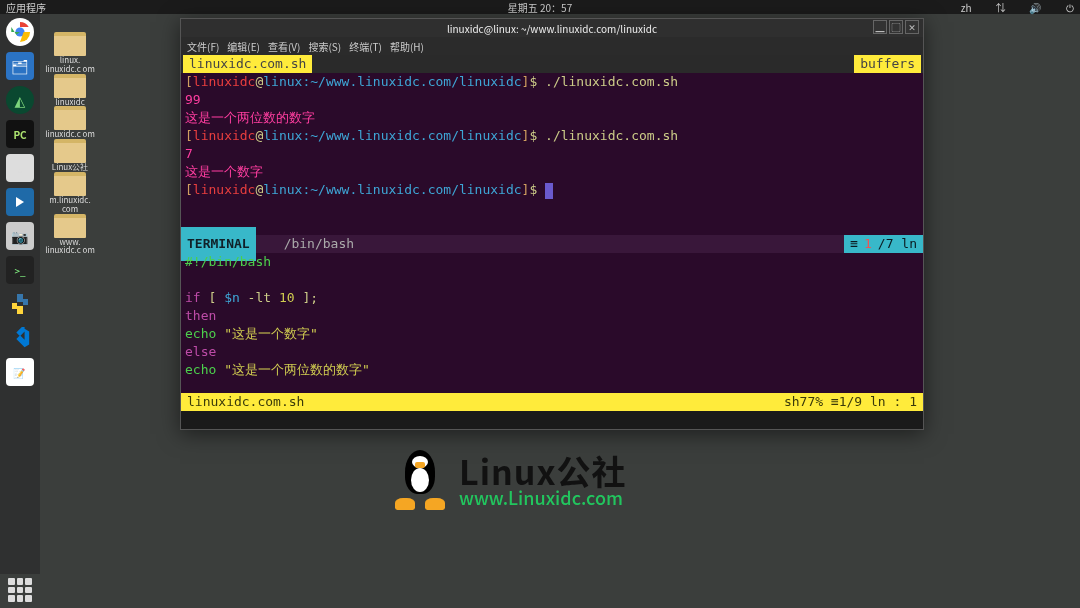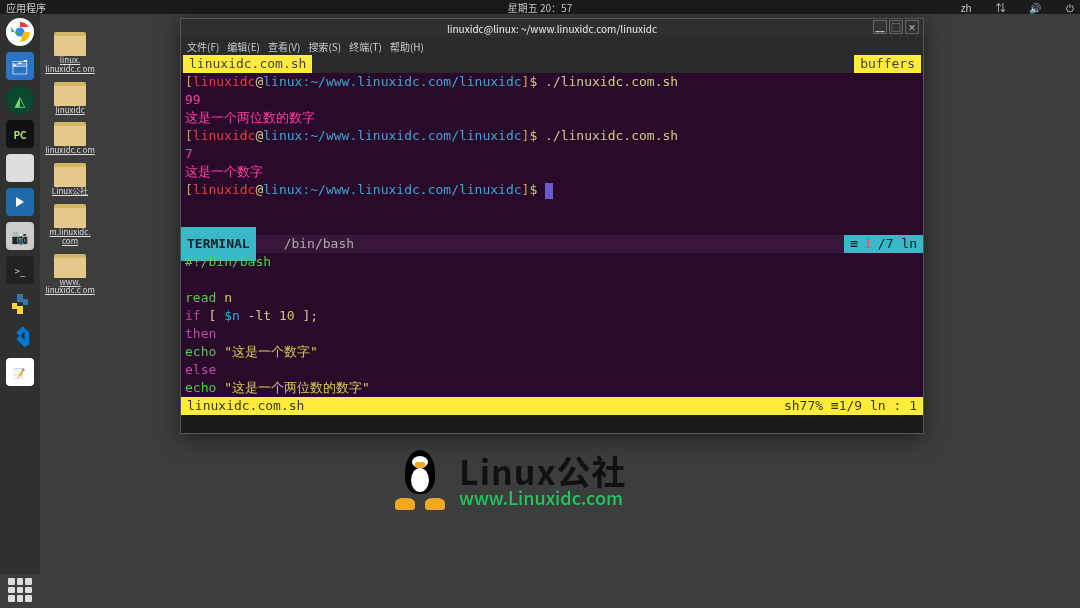--- a/index.html
+++ b/index.html
@@ -59,22 +59,20 @@
 }
 .apps-grid span { background: #ddd; border-radius: 1px; }
 
 
 .desktop-icons {
   position: absolute;
   top: 32px;
   left: 45px;
   display: flex;
   flex-direction: column;
-  gap: 8px;
-  text-decoration: underline;
 }
 .d-icon {
   width: 50px;
   display: flex;
   flex-direction: column;
   align-items: center;
   color: #ddd;
   font-size: 8px;
   text-align: center;
   line-height: 1.1;
@@ -407,21 +405,20 @@
       <div class="right">
         <span>≡</span>
         <span class="num">1</span>
         <span>/7 ln</span>
       </div>
     </div>
 
     <div class="term-bottom">
       <div><span class="c-green">#!/bin/bash</span></div>
       <div>&nbsp;</div>
-      <div><span class="c-green">read</span><span class="c-str"> n</span></div>
       <div><span class="c-kw">if</span><span class="c-at"> [ </span><span class="c-var">$n</span><span class="c-at"> -lt </span><span class="c-str">10</span><span class="c-at"> ];</span></div>
       <div><span class="c-kw">then</span></div>
       <div><span class="c-green">echo</span> <span class="c-str">"这是一个数字"</span></div>
       <div><span class="c-kw">else</span></div>
       <div><span class="c-green">echo</span> <span class="c-str">"这是一个两位数的数字"</span></div>
     </div>
 
     <div class="status-bar">
       <span class="left">linuxidc.com.sh</span>
       <span class="right">

